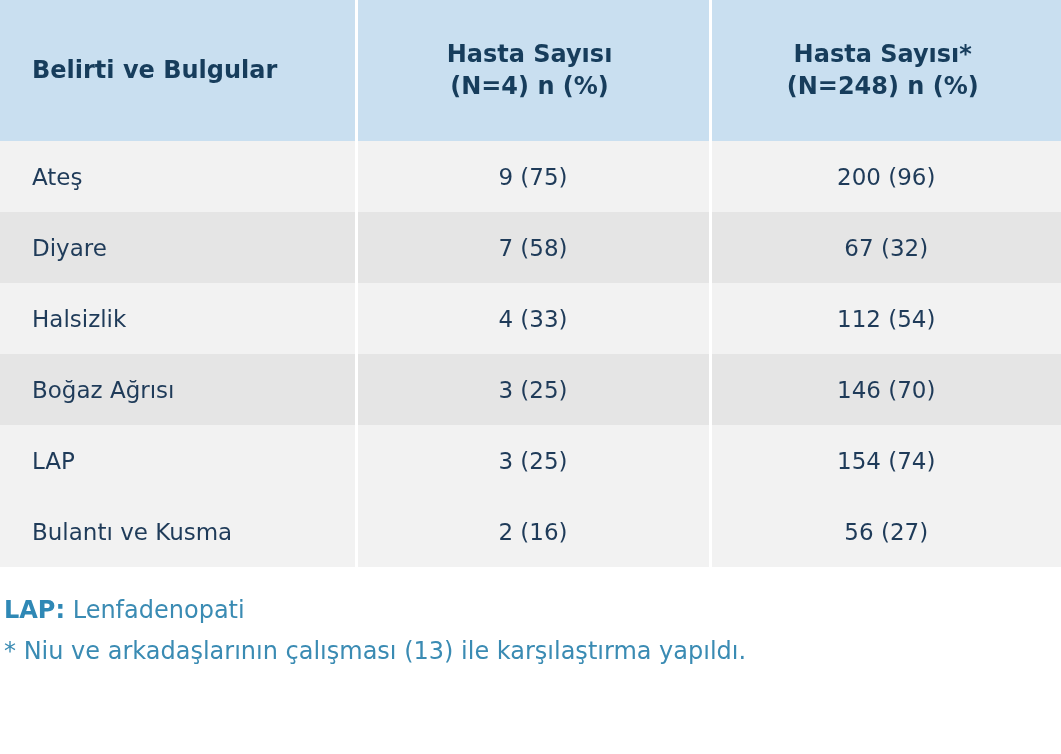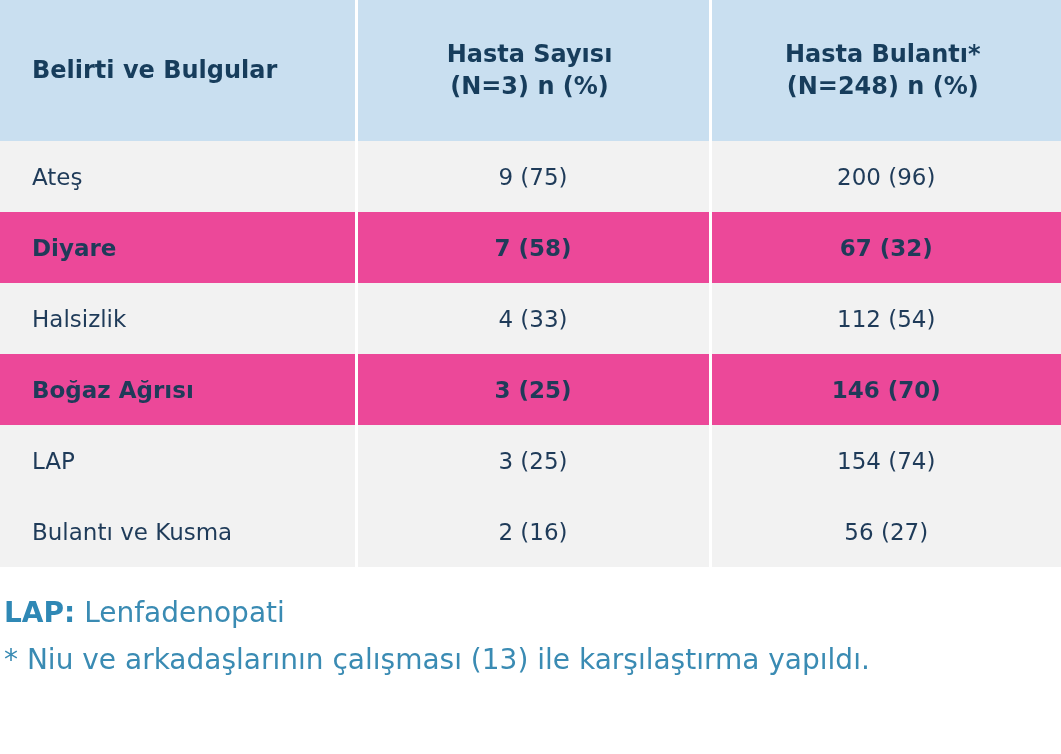--- a/index.html
+++ b/index.html
@@ -66,27 +66,27 @@
   }
   tbody td:last-child { border-right: none; }
   tbody td.cell-label {
     text-align: left;
     padding-left: 32px;
   }
   tbody td.cell-num {
     text-align: center;
   }
   tbody tr.row-odd td { background: #f2f2f2; }
-  tbody tr.row-even td { background: #ec4899; font-weight: bold; }
+  tbody tr.row-even td { background: #e5e5e5; }
 
   .footnotes {
     padding: 26px 0 0 4px;
   }
   .footnote {
-    font-size: 28px;
+    font-size: 24px;
     line-height: 1.45;
     color: #3a8bb3;
   }
   .footnote .fn-term {
     font-weight: bold;
     color: #2f88b5;
   }
   .footnote .fn-text {
     color: #3a8bb3;
   }
@@ -105,24 +105,24 @@
         <col class="c2">
         <col class="c3">
     </colgroup>
     <thead>
       <tr>
         <th class="col-head-first">
           <span class="hl">Belirti ve Bulgular</span>
         </th>
         <th class="col-head-num">
           <span class="hl">Hasta Sayısı</span>
-          <span class="hl">(N=3) n (%)</span>
+          <span class="hl">(N=4) n (%)</span>
         </th>
         <th class="col-head-num">
-          <span class="hl">Hasta Bulantı*</span>
+          <span class="hl">Hasta Sayısı*</span>
           <span class="hl">(N=248) n (%)</span>
         </th>
       </tr>
     </thead>
     <tbody>
       <tr class="row-odd">
         <td class="cell-label">Ateş</td>
         <td class="cell-num">9 (75)</td>
         <td class="cell-num">200 (96)</td>
       </tr>

